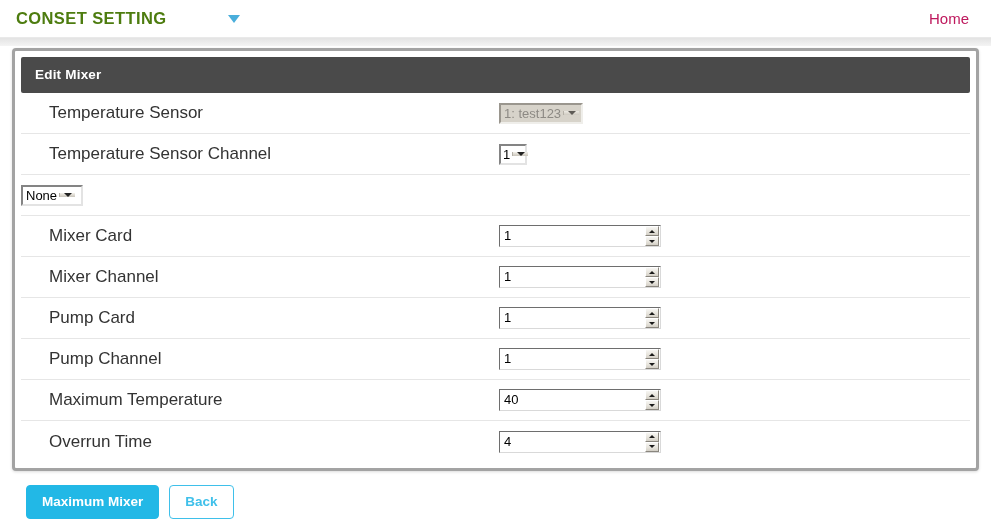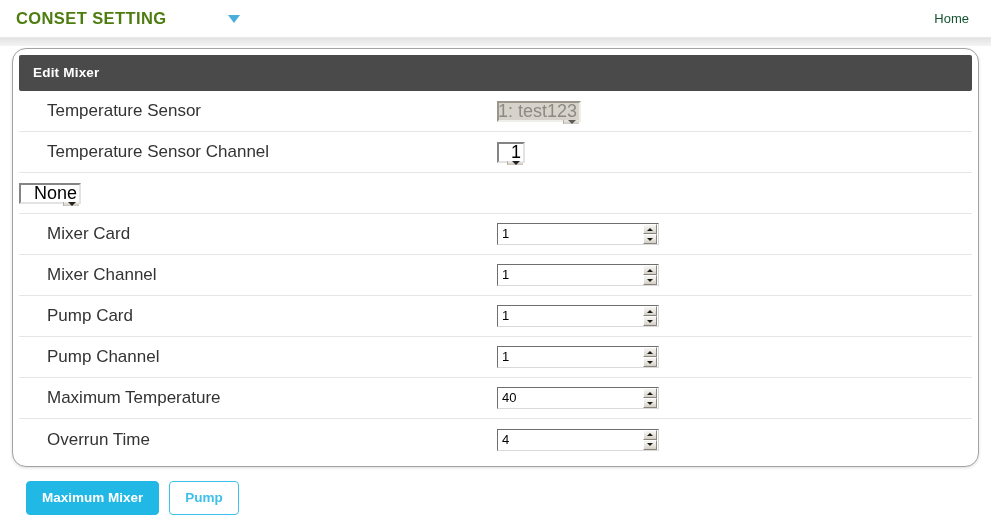--- a/index.html
+++ b/index.html
@@ -42,22 +42,22 @@
     border-left: 6px solid transparent;
     border-right: 6px solid transparent;
     border-top: 8px solid #4aaedb;
   }
   .nav-right {
     margin-left: auto;
     display: flex;
     align-items: center;
   }
   .nav-link {
-    color: #14532d;
-    font-size: 13px;
+    color: #be185d;
+    font-size: 15px;
     text-decoration: none;
     cursor: pointer;
     white-space: nowrap;
   }
 
   
   .page {
     background: #ffffff;
     padding: 0;
     height: 492px;
@@ -68,22 +68,22 @@
     background: linear-gradient(to bottom, #e3e3e3 0%, #ededed 60%, #f4f4f4 100%);
   }
 
   
   .panel-wrap {
     padding: 0 12px;
     position: relative;
   }
   .panel {
     background: #ffffff;
-    border: 1px solid #a3a3a3;
-    border-radius: 14px;
+    border: 3px solid #a3a3a3;
+    border-radius: 4px;
     box-shadow: 0 1px 3px rgba(0,0,0,0.14);
     padding: 6px;
     margin-top: 2px;
   }
   .panel-heading {
     background: #4a4a4a;
     color: #ffffff;
     font-weight: bold;
     font-size: 13.5px;
     padding: 10px 14px 11px 14px;
@@ -110,30 +110,29 @@
   }
   .frow-field {
     flex: 1;
     display: flex;
     align-items: center;
   }
 
   
   .sel {
     display: inline-flex;
-    align-items: flex-end;
+    align-items: center;
     height: 21px;
     border: 2px solid;
     border-color: #848484 #e3e3e3 #e3e3e3 #848484;
     background: #ffffff;
-    font-size: 18px;
+    font-size: 13px;
     color: #000000;
     cursor: pointer;
     line-height: 17px;
-    flex-direction: column;
   }
   .sel .sel-text {
     padding: 0 2px 0 3px;
     white-space: nowrap;
     display: flex;
     align-items: center;
   }
   .sel .sel-arrow {
     width: 16px;
     background: linear-gradient(to bottom, #f3f1ec 0%, #ddd9d0 55%, #c8c4bb 100%);
@@ -373,15 +372,15 @@
             </div>
           </div>
         </div>
 
       </div>
     </div>
   </div>
 
   <div class="btn-bar">
     <button class="btn btn-primary">Maximum Mixer</button>
-    <button class="btn btn-default">Pump</button>
+    <button class="btn btn-default">Back</button>
   </div>
 </div>
 
 </body></html>

